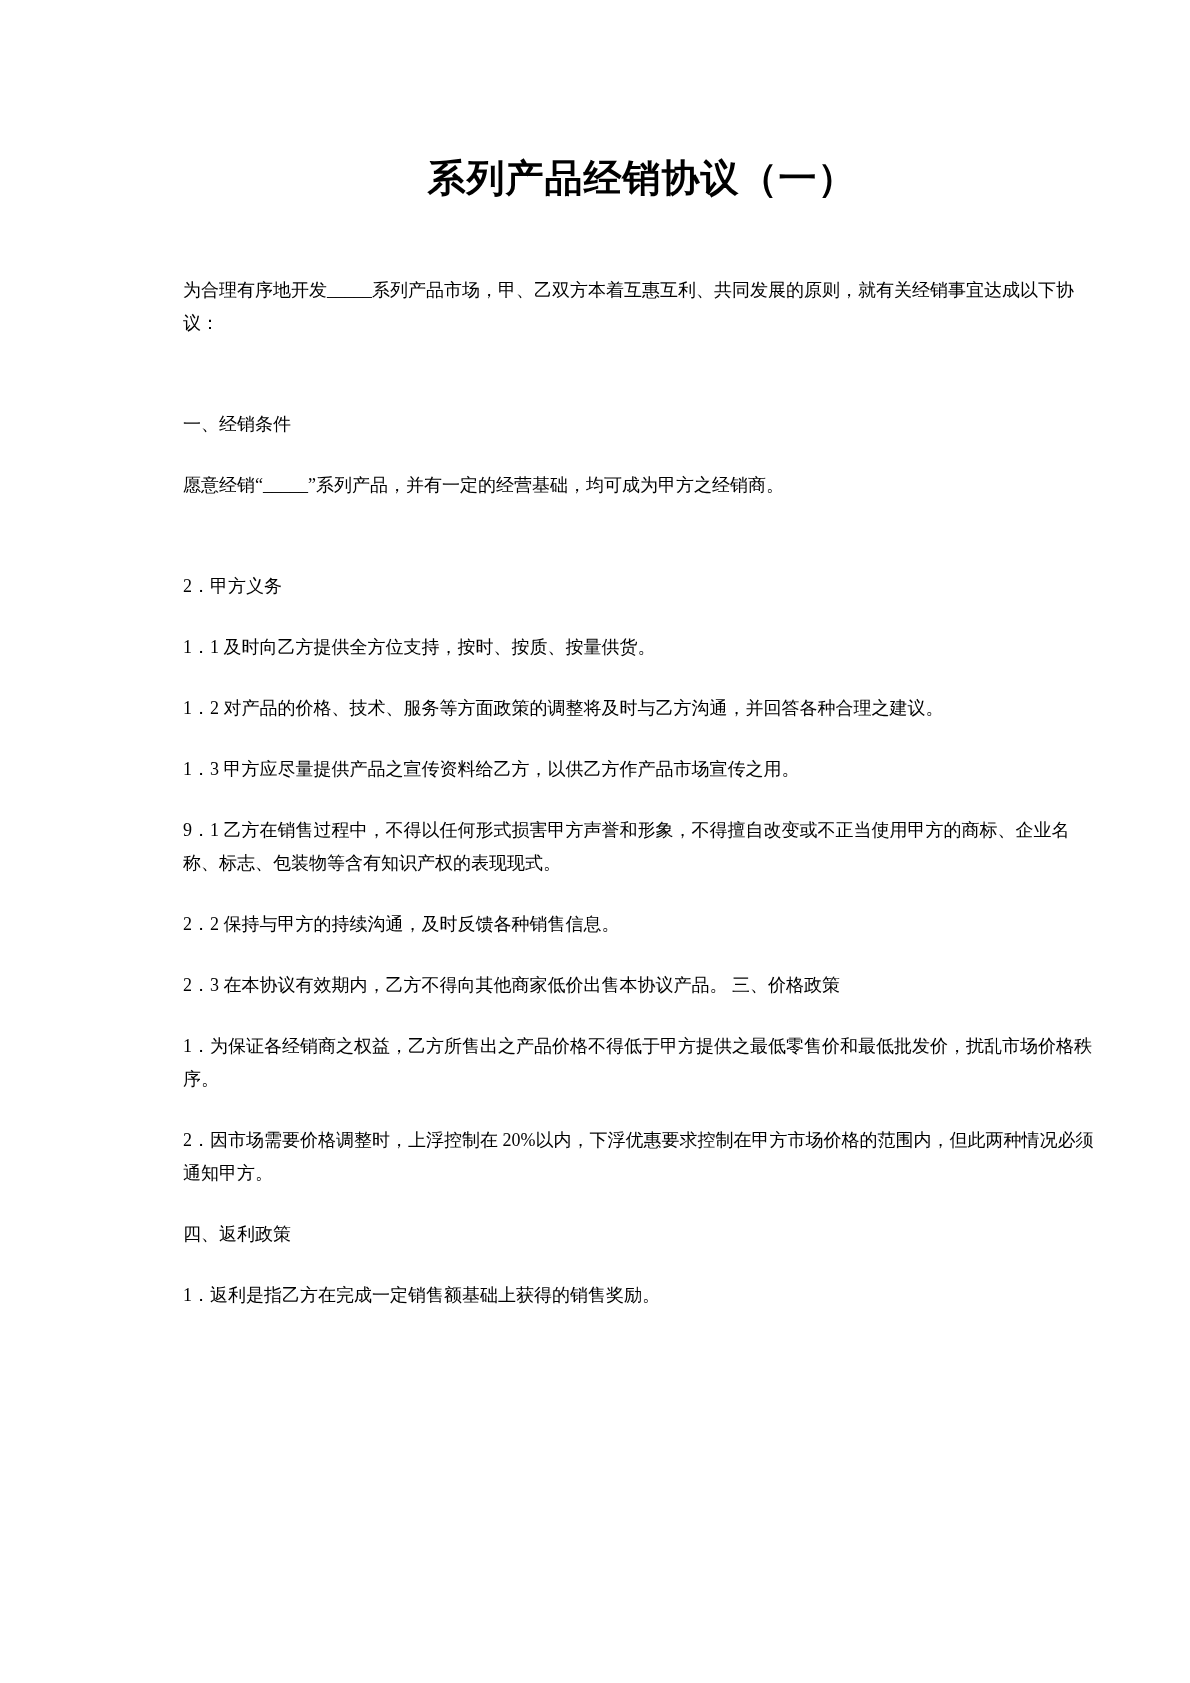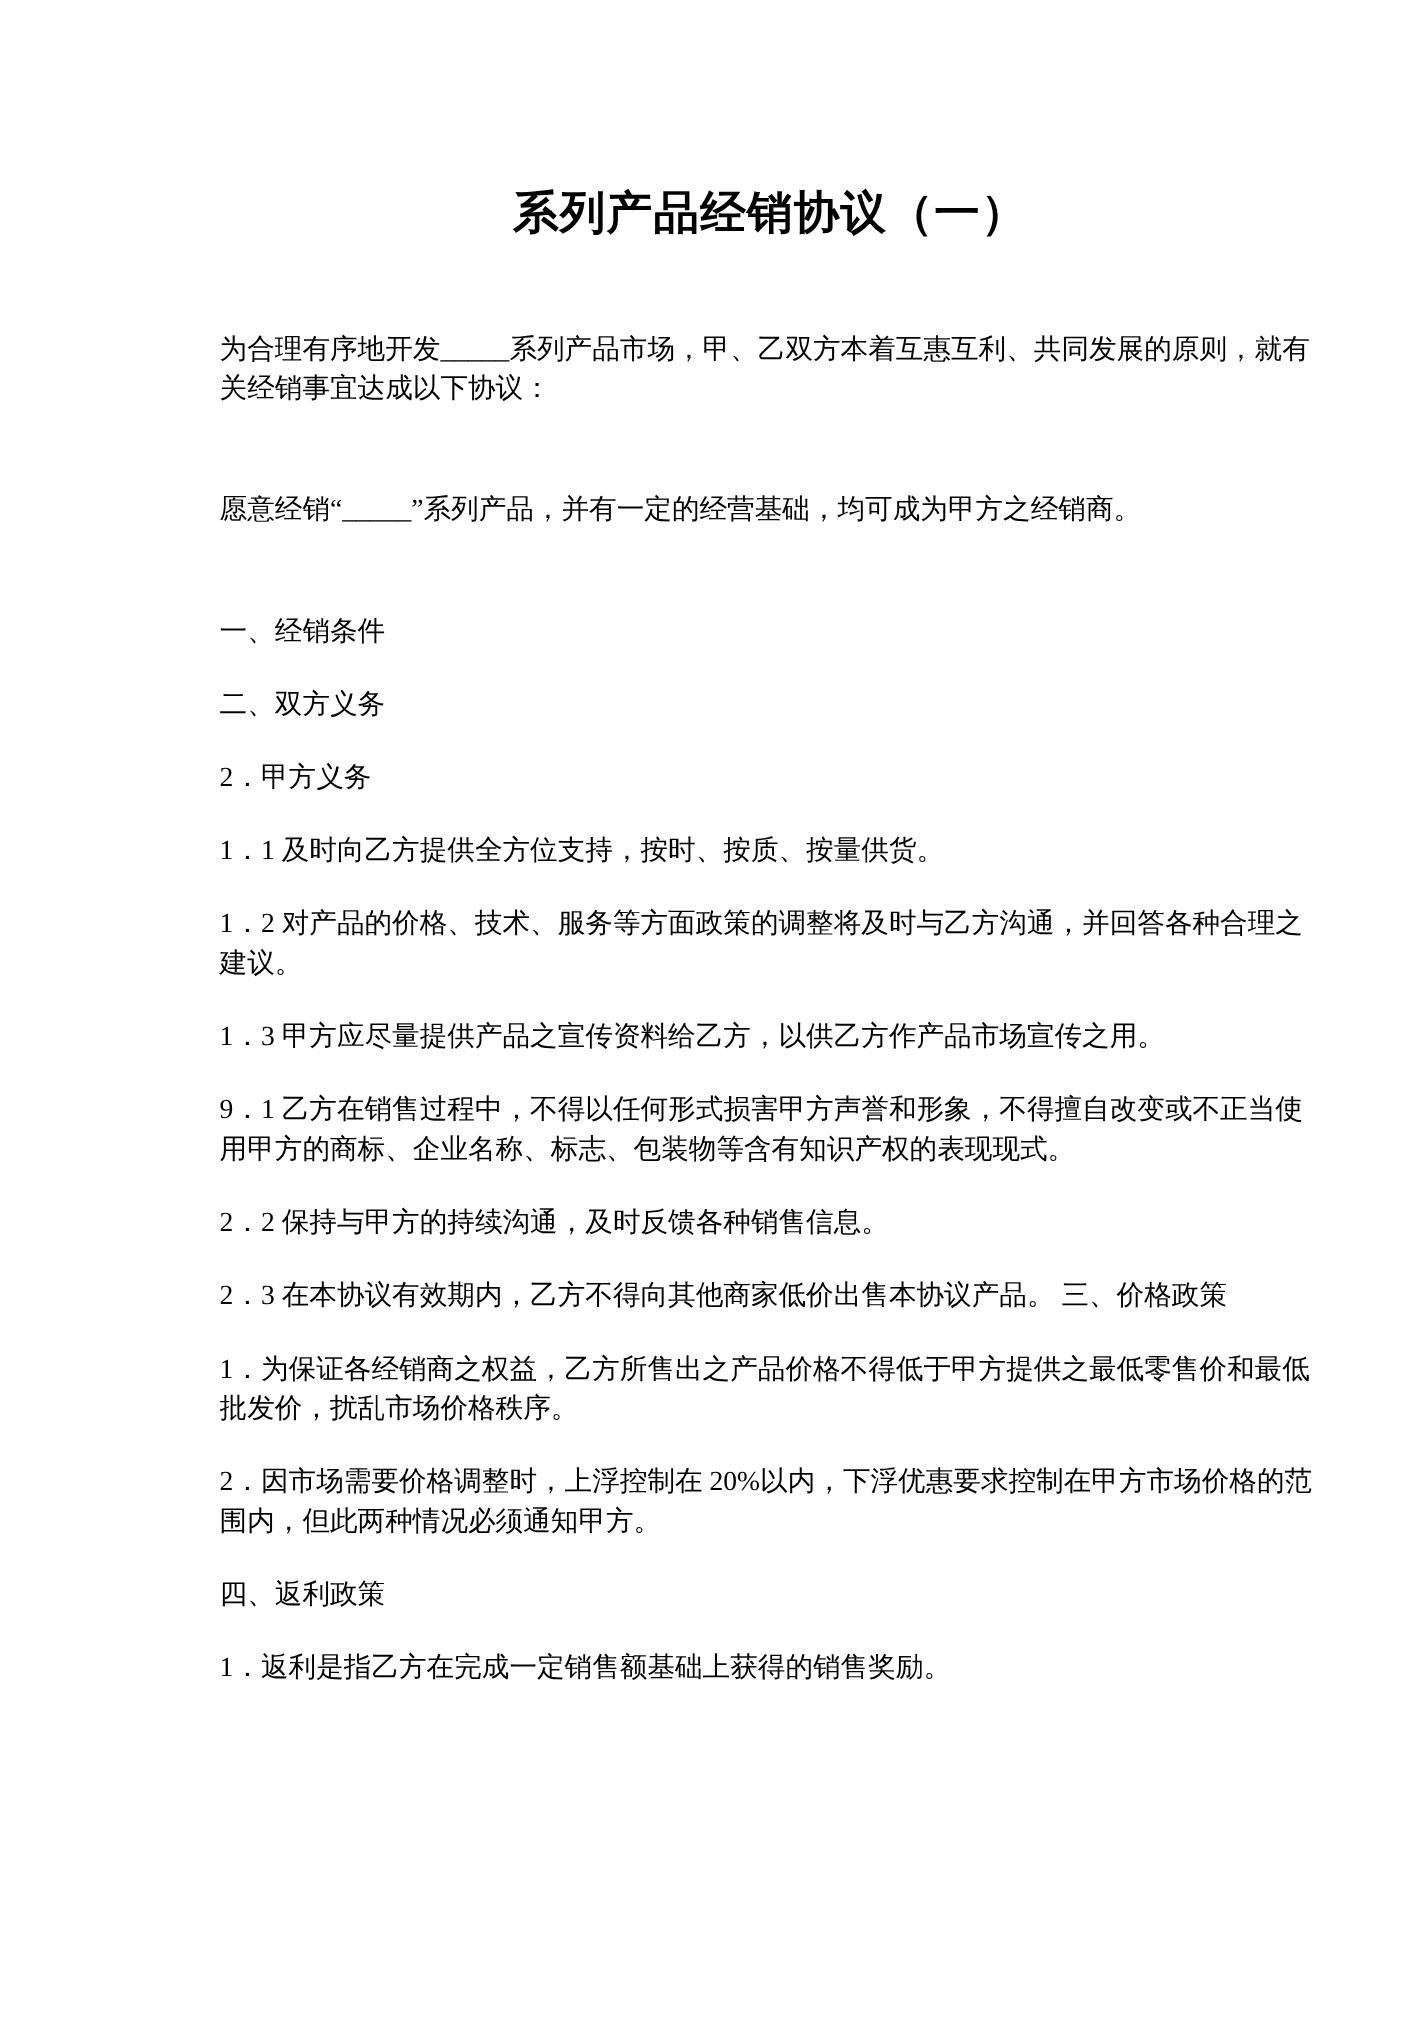--- a/index.html
+++ b/index.html
@@ -21,45 +21,44 @@
   }
   .doc-title {
     font-size: 38px;
     font-weight: bold;
     line-height: 52px;
     text-align: center;
     margin: 0 0 70px 0;
     letter-spacing: 1px;
   }
   .para {
-    font-size: 23px;
+    font-size: 18px;
     line-height: 33px;
     margin: 0 0 28px 0;
     text-align: left;
     word-break: break-all;
     overflow-wrap: break-word;
   }
   .gap-after {
     margin-bottom: 68px;
   }
 </style>
 </head>
 <body>
 
 <div class="page">
 
   <h1 class="doc-title">系列产品经销协议（一）</h1>
 
   <p class="para gap-after">为合理有序地开发_____系列产品市场，甲、乙双方本着互惠互利、共同发展的原则，就有关经销事宜达成以下协议：</p>
 
+  <p class="para">一、经销条件</p>
+
   <p class="para gap-after">愿意经销“_____”系列产品，并有一定的经营基础，均可成为甲方之经销商。</p>
 
-  <p class="para">一、经销条件</p>
-
-  <p class="para">二、双方义务</p>
 
   <p class="para">2．甲方义务</p>
 
   <p class="para">1．1 及时向乙方提供全方位支持，按时、按质、按量供货。</p>
 
   <p class="para">1．2 对产品的价格、技术、服务等方面政策的调整将及时与乙方沟通，并回答各种合理之建议。</p>
 
   <p class="para">1．3 甲方应尽量提供产品之宣传资料给乙方，以供乙方作产品市场宣传之用。</p>
 
 

